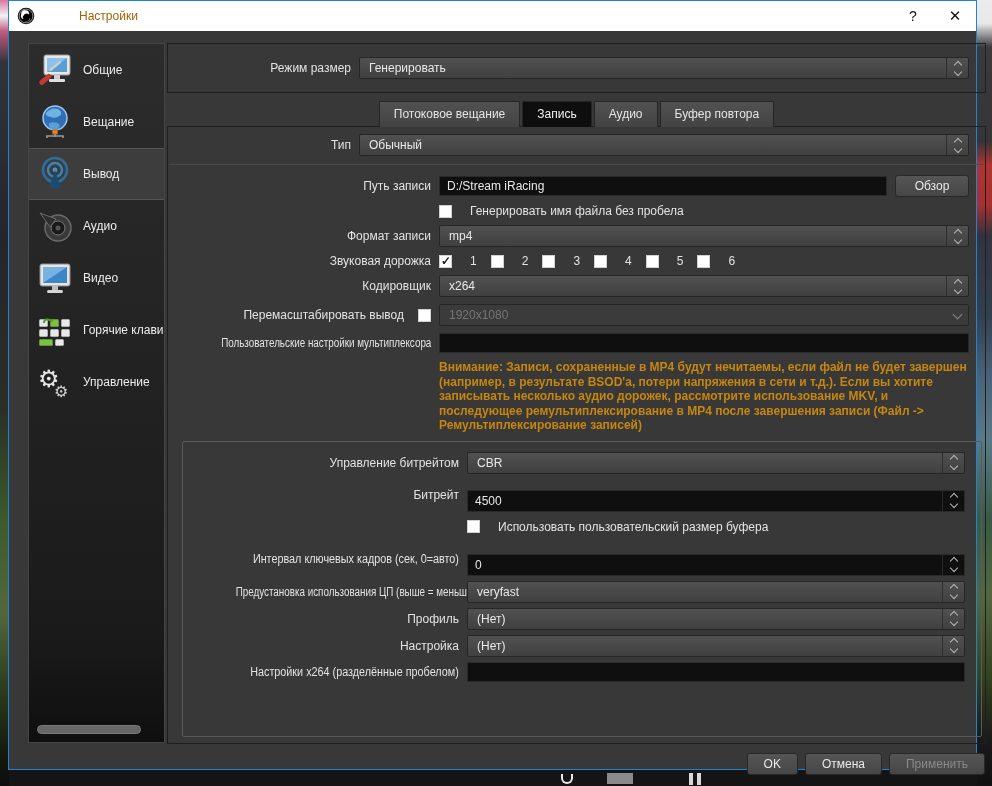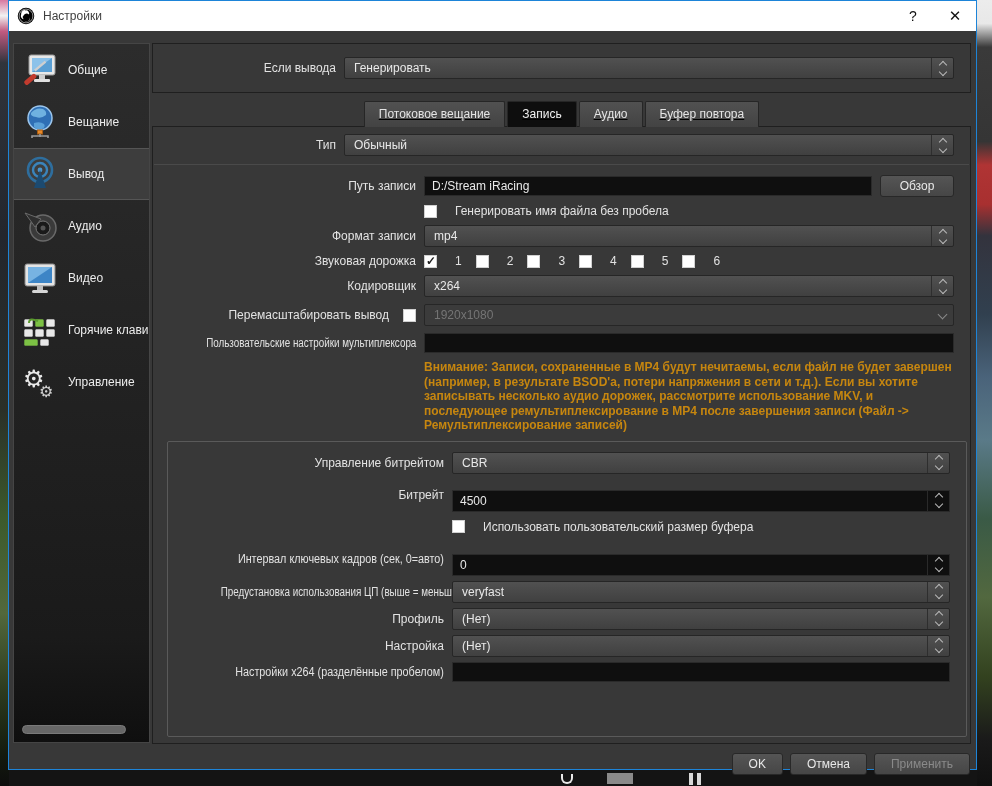--- a/index.html
+++ b/index.html
@@ -21,26 +21,26 @@
   .tb-icon2 { position:absolute; left:598px; bottom:2px; width:26px; height:11px; background:#8a8a8a; }
   .tb-icon3 { position:absolute; left:680px; bottom:1px; width:4px; height:12px; background:#d8d8d8; }
   .tb-icon4 { position:absolute; left:688px; bottom:1px; width:4px; height:12px; background:#d8d8d8; }
 
   
   .win { position:absolute; left:8px; top:0; width:969px; height:770px;
     border:1px solid #1d84d8; background:#383838; display:flex; flex-direction:column; }
   .titlebar { height:30px; background:#ffffff; display:flex; align-items:center;
     padding-left:8px; flex:0 0 auto; }
   .titlebar .obs-logo { width:18px; height:18px; margin-right:8px; }
-  .titlebar .t-title { font-size:12px; color:#404040; flex:1; }
+  .titlebar .t-title { font-size:12px; color:#a16207; flex:1;margin-left:36px; }
   .titlebar .t-btn { width:42px; height:30px; display:flex; align-items:center;
     justify-content:center; font-size:14px; color:#111; cursor:default; }
   .titlebar .t-close { font-size:15px; }
 
-  .win-body { flex:1; display:flex; padding:12px 0 0 4px; position:relative; }
+  .win-body { flex:1; display:flex; padding:12px 0 0 19px; position:relative; }
 
   
   .sidebar { width:137px; height:700px; background:linear-gradient(#2c2c2c, #1a1a1a 85%, #0f0f0f);
     border:1px solid #454545; position:relative; flex:0 0 auto; overflow:hidden; }
   .side-item { height:52px; display:flex; align-items:center; gap:9px; padding-left:7px;
     white-space:nowrap; overflow:hidden; cursor:default; }
   .side-item.sel { background:#3d3d3d; border-top:1px solid #555; border-bottom:1px solid #555; }
   .side-item .lbl { font-size:12px; color:#ececec; }
   .side-item svg { flex:0 0 auto; }
   .side-scroll { position:absolute; left:8px; bottom:8px; width:104px; height:9px;
@@ -78,21 +78,21 @@
     font-weight:bold; color:#1c1c1c; }
   .cbx-lbl { font-size:12px; color:#e2e2e2; margin-left:18px; }
 
   .btn { background:linear-gradient(#555,#464646); border:1px solid #282828; border-radius:3px;
     color:#e8e8e8; font-size:12px; padding:3px 16px; cursor:default; font-family:"Liberation Sans",sans-serif; }
   .btn.disabled { color:#8a8a8a; }
 
   
   .box1 { border:1px solid #1f1f1f; padding:13px 16px 13px 0; }
   .box1 .f-label { width:191px; }
-  .tabs { display:flex; justify-content:center; margin-top:8px; position:relative; z-index:2; gap:2px;text-decoration:underline; }
+  .tabs { display:flex; justify-content:center; margin-top:8px; position:relative; z-index:2; gap:2px; }
   .tab { background:linear-gradient(#515151,#434343); border:1px solid #262626; border-bottom:none;
     color:#e4e4e4; font-size:12px; padding:5px 14px 6px; border-radius:2px 2px 0 0; cursor:default; }
   .tab.active { background:#0e0e0e; color:#f0f0f0; }
   .box2 { border:1px solid #1f1f1f; margin-top:-1px; flex:1; padding-bottom:6px; overflow:hidden; }
   .type-row { padding:7px 16px 7px 0; }
   .type-row .f-label { width:191px; }
   .dsep { height:1px; background:#181818; border-bottom:1px solid #4a4a4a; margin:1px 1px 0 1px; }
 
   .rec { padding:10px 16px 0 0; }
   .rec .f-label { width:271px; }
@@ -218,21 +218,21 @@
           </svg>
           <span class="lbl">Управление</span>
         </div>
         <div class="side-scroll"></div>
       </div>
 
       <div class="main">
 
         <div class="box1">
           <div class="row">
-            <span class="f-label">Если вывода</span>
+            <span class="f-label">Режим размер</span>
             <div class="combo">
               <span class="val">Генерировать</span>
               <span class="spin">
                   <i class="chev up"></i>
                   <i class="chev dn"></i>
                 </span>
             </div>
           </div>
         </div>
 

